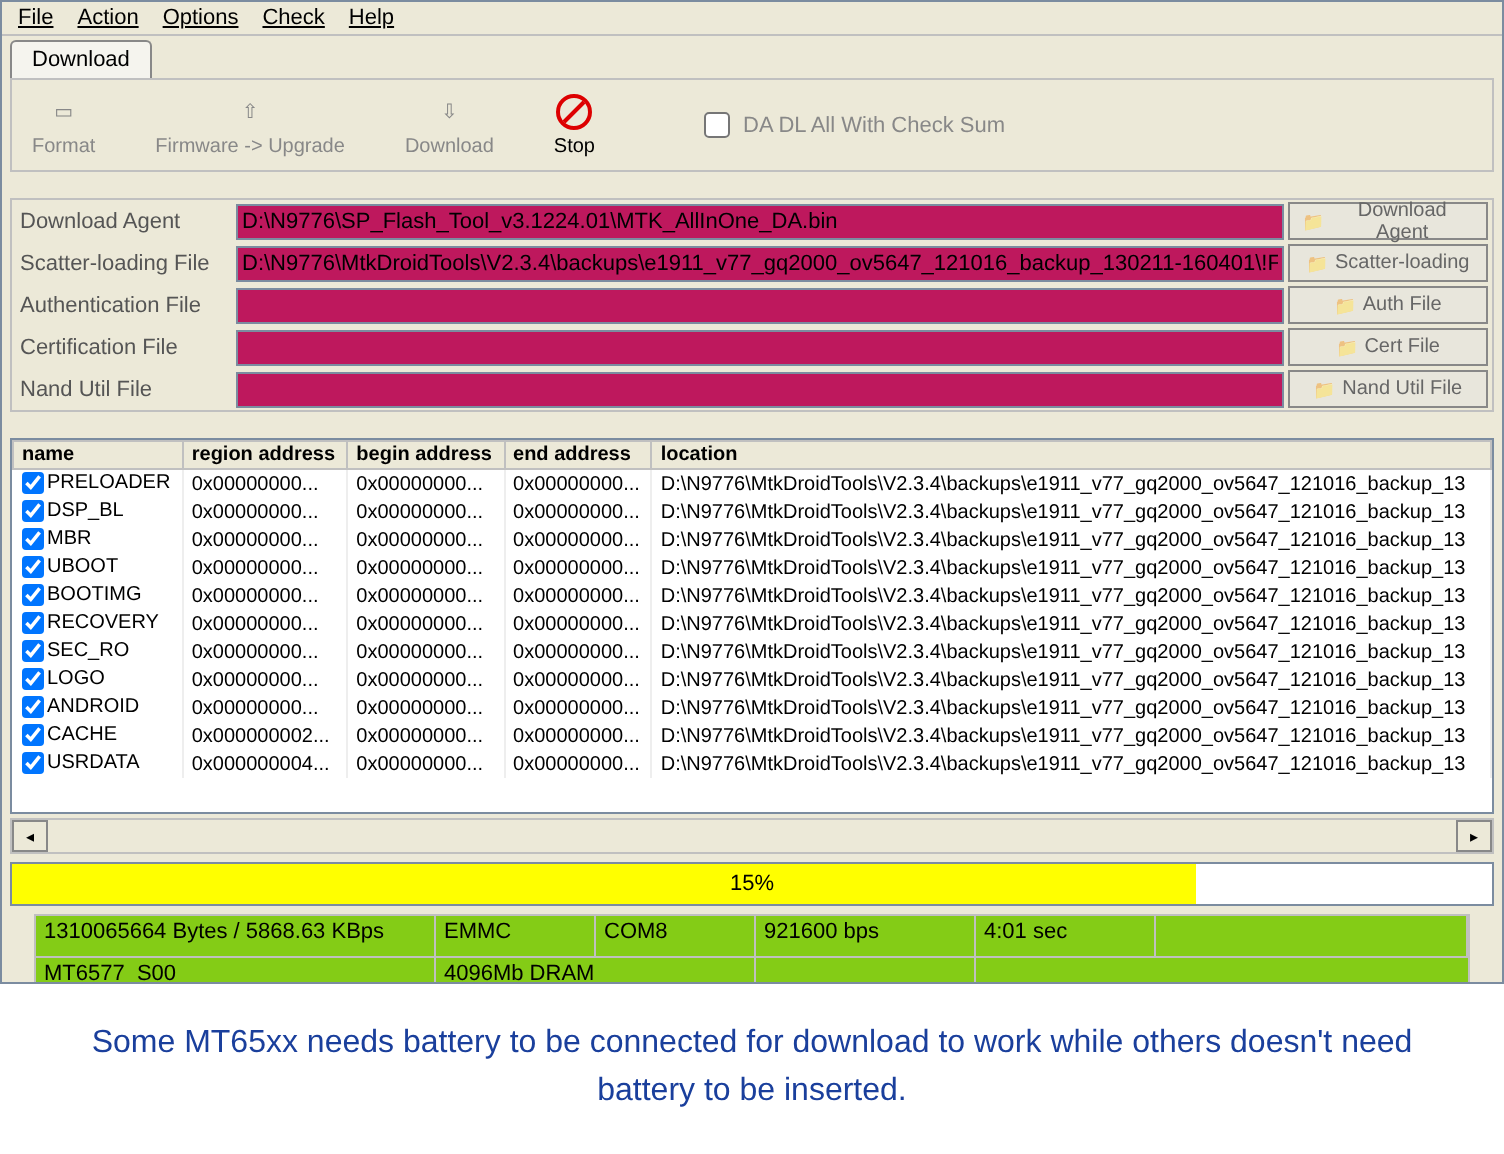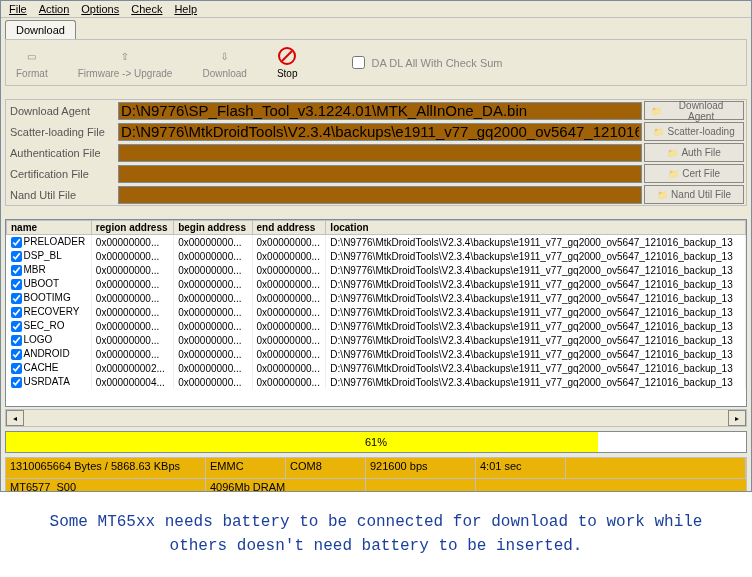--- a/index.html
+++ b/index.html
@@ -9,34 +9,34 @@
 .tabrow{padding:2px 4px 0 4px;background:#ece9d8}
 .tab{display:inline-block;padding:3px 10px;border:1px solid #888;border-bottom:none;background:#f5f4ee;border-radius:3px 3px 0 0}
 .toolbar{display:flex;align-items:center;padding:6px 10px;border:1px solid #c0c0c0;margin:0 4px;background:#ece9d8;gap:30px}
 .tb-btn{display:flex;flex-direction:column;align-items:center;gap:2px;color:#888;font-size:10px}
 .tb-btn.enabled{color:#000}
 .tb-icon{width:20px;height:20px;display:flex;align-items:center;justify-content:center}
 .ck{display:flex;align-items:center;gap:4px;color:#888;margin-left:20px}
 .fileblock{border:1px solid #c0c0c0;margin:13px 4px;background:#ece9d8}
 .filerow{display:flex;align-items:center;height:21px}
 .filerow .lbl{width:108px;padding-left:4px;color:#555}
-.filerow input{flex:1;height:16px;border:1px solid #7b8ca0;background:#a16207;font-size:15px;padding:0 2px;margin-right:2px}
+.filerow input{flex:1;height:16px;border:1px solid #7b8ca0;background:#be185d;font-size:11px;padding:0 2px;margin-right:2px}
 .filerow button{width:100px;height:19px;border:1px solid #888;background:#e8e6dc;font-size:10px;color:#666;margin-right:2px;display:flex;align-items:center;justify-content:center;gap:3px}
 .filerow button::before{content:"📁";font-size:9px;opacity:.6}
 .listwrap{margin:2px 4px;background:#fff;border:1px solid #7b8ca0;height:186px;overflow:auto}
 table{border-collapse:collapse;width:100%;font-size:10px}
 th{background:#ece9d8;border:1px solid #c0c0c0;text-align:left;padding:1px 4px;font-weight:bold;color:#000;position:sticky;top:0}
 td{border-right:1px solid #eee;padding:0 4px;white-space:nowrap;height:14px}
 td input[type=checkbox]{margin:0 2px 0 0;vertical-align:middle;width:11px;height:11px}
 .progress{margin:4px;height:20px;background:#fff;border:1px solid #7b8ca0;display:flex;align-items:center;justify-content:center;position:relative}
 .progress .bar{position:absolute;left:0;top:0;bottom:0;background:#ffff00}
 .progress .txt{position:relative;z-index:1}
-.statusgrid{display:grid;grid-template-columns:200px 80px 80px 110px 90px 1fr;margin:2px 4px;border:1px solid #c0c0c0;background:#eab308}
+.statusgrid{display:grid;grid-template-columns:200px 80px 80px 110px 90px 1fr;margin:2px 16px;border:1px solid #c0c0c0;background:#84cc16}
 .statusgrid div{border-right:1px solid #c0c0c0;border-bottom:1px solid #c0c0c0;padding:2px 4px;height:16px}
-.caption{font-family:Liberation Mono, monospace;font-size:16px;color:#1a3f9c;text-align:center;padding:18px 30px 4px;line-height:1.5}
+.caption{font-family:Liberation Sans, sans-serif;font-size:16px;color:#1a3f9c;text-align:center;padding:18px 30px 4px;line-height:1.5}
 .scrollbar-h{height:16px;background:#ece9d8;border:1px solid #c0c0c0;margin:0 4px;display:flex;align-items:center}
 .scrollbar-h .arrow{width:16px;height:14px;background:#ece9d8;border:1px solid #888;display:flex;align-items:center;justify-content:center;font-size:8px}
 .scrollbar-h .track{flex:1}
 </style>
 </head>
 <body>
 
 <div class="window">
   <div class="menubar">
     <span>File</span>
@@ -197,21 +197,21 @@
     </table>
   </div>
   <div class="scrollbar-h">
     <div class="arrow">◂</div>
     <div class="track"></div>
     <div class="arrow">▸</div>
   </div>
 
   <div class="progress">
     <div class="bar" style="width:80%"></div>
-    <span class="txt">61%</span>
+    <span class="txt">15%</span>
   </div>
 
   <div class="statusgrid">
     <div>1310065664 Bytes / 5868.63 KBps</div>
     <div>EMMC</div>
     <div>COM8</div>
     <div>921600 bps</div>
     <div>4:01 sec</div>
     <div></div>
     <div>MT6577_S00</div>

